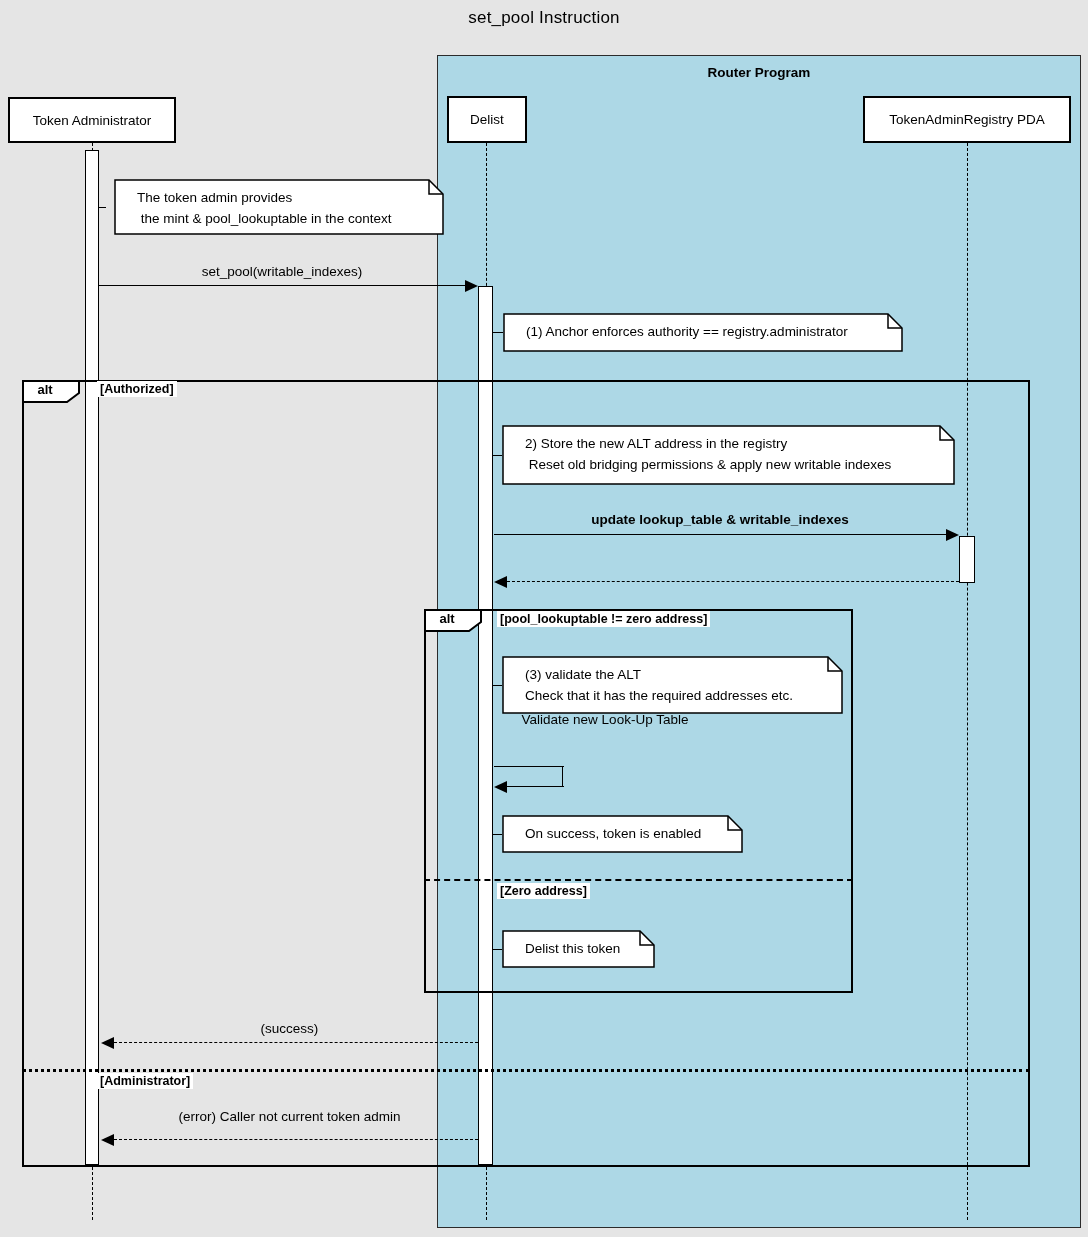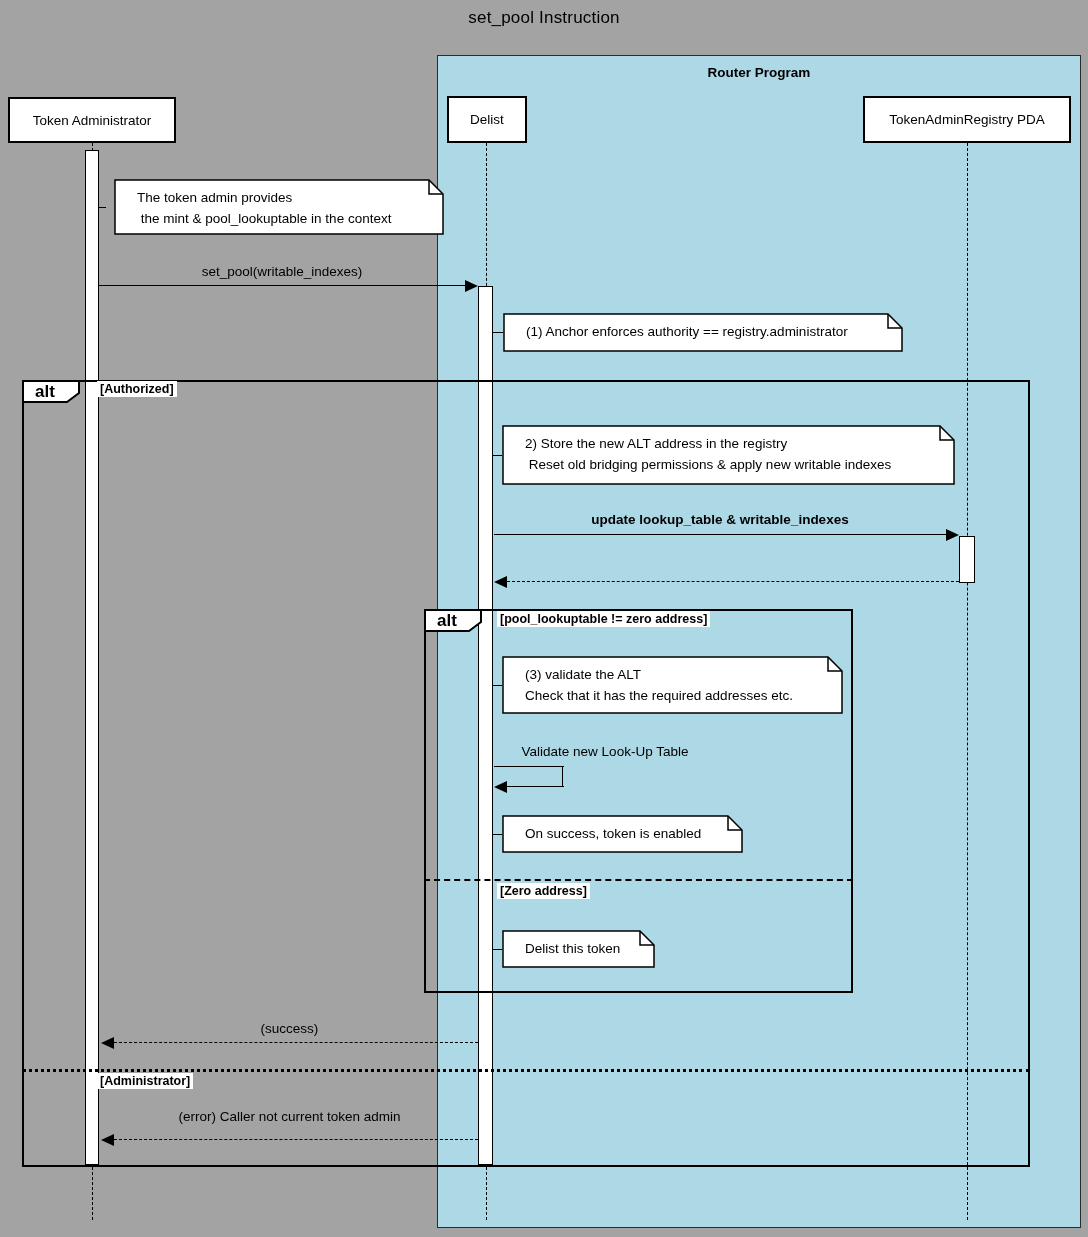--- a/index.html
+++ b/index.html
@@ -1,17 +1,17 @@
 <!DOCTYPE html>
 <html><head>
 <meta charset="utf-8">
 <style>
   html,body{margin:0;padding:0;background:#fff;}
   #canvas{
-    position:relative;width:1088px;height:1237px;background:#a3a3a3;overflow:hidden;
+    position:relative;width:1088px;height:1237px;background:#e5e5e5;overflow:hidden;
     font-family:"Liberation Sans","DejaVu Sans",sans-serif;color:#000;
   }
   .abs{position:absolute;}
   .title{
     left:0;top:8px;width:1088px;text-align:center;
     font-size:17px;letter-spacing:.2px;
   }
   .container-box{
     left:437px;top:55px;width:644px;height:1173px;
     background:#ADD8E6;border:1.5px solid #2b2b2b;box-sizing:border-box;
@@ -35,21 +35,21 @@
   .msg-label{font-size:13.5px;text-align:center;}
   .note{box-sizing:border-box;}
   .note svg{position:absolute;left:0;top:0;}
   .note-text{position:absolute;left:0;top:0;width:100%;padding:8px 10px 0 23px;box-sizing:border-box;
     font-size:13.5px;line-height:21px;}
   .note-line{white-space:pre;}
   .frame{border:2px solid #000;box-sizing:border-box;background:transparent;pointer-events:none;}
   .alt-pentagon{width:58px;height:23px;}
   .alt-pentagon .alt-text{
     position:absolute;left:0;top:2px;width:46px;text-align:center;
-    font-weight:bold;font-size:17px;
+    font-weight:bold;font-size:13px;
   }
   .guard{font-weight:bold;font-size:12.5px;background:#fff;padding:1px 3px;white-space:pre;}
   .divider-dashed{border-top:2px dashed #000;height:0;}
   .divider-dotted{border-top:3px dotted #000;height:0;}
 </style>
 </head>
 <body>
 
 <div id="canvas">
 
@@ -127,21 +127,21 @@
     <svg width="341" height="58" viewBox="0 0 341 58">
       <path d="M1,1 L326,1 L340,15 L340,57 L1,57 Z" fill="#fff" stroke="#000" stroke-width="1.5"></path>
       <path d="M326,1 L326,15 L340,15" fill="none" stroke="#000" stroke-width="1.5"></path>
     </svg>
     <div class="note-text">
       <div class="note-line">(3) validate the ALT</div>
       <div class="note-line">Check that it has the required addresses etc.</div>
     </div>
   </div>
 
-  <div class="abs msg-label" style="left:500px;top:744px;width:210px;text-align:center;">Validate new Look-Up Table</div>
+  <div class="abs msg-label" style="left:500px;top:712px;width:210px;text-align:center;">Validate new Look-Up Table</div>
   <div class="abs hline" style="left:494px;top:766px;width:70px;"></div>
   <div class="abs vline-solid" style="left:562px;top:766px;height:21px;"></div>
   <div class="abs hline" style="left:507px;top:786px;width:57px;"></div>
   <div class="abs arrow-l" style="left:494px;top:781px;"></div>
 
   <div class="abs hline" style="left:493px;top:834px;width:9px;"></div>
   <div class="abs note" style="left:502px;top:815px;width:241px;height:38px;">
     <svg width="241" height="38" viewBox="0 0 241 38">
       <path d="M1,1 L226,1 L240,15 L240,37 L1,37 Z" fill="#fff" stroke="#000" stroke-width="1.5"></path>
       <path d="M226,1 L226,15 L240,15" fill="none" stroke="#000" stroke-width="1.5"></path>

